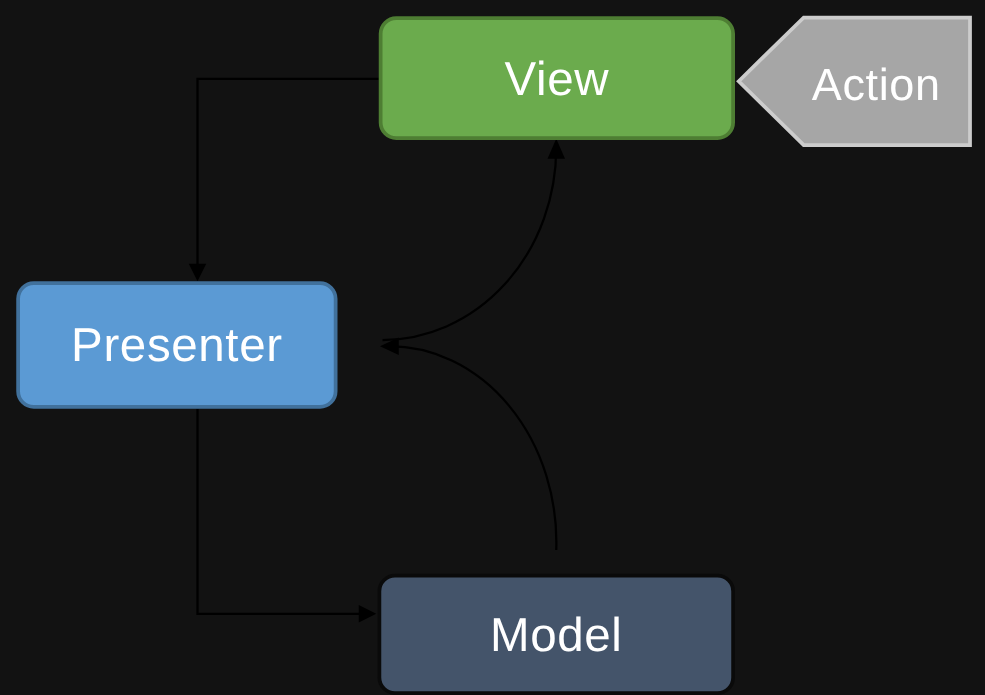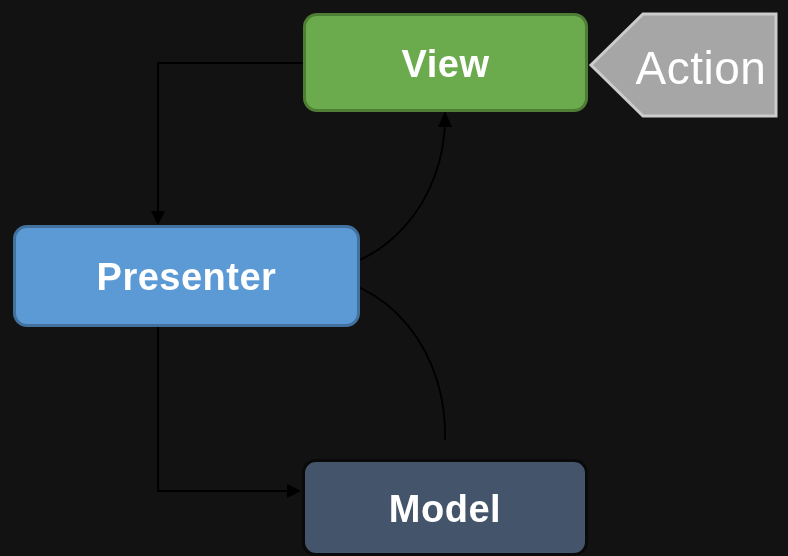--- a/index.html
+++ b/index.html
@@ -26,46 +26,46 @@
     box-sizing: border-box;
     border-style: solid;
     border-width: 3px;
     border-radius: 14px;
     display: flex;
     align-items: center;
     justify-content: center;
   }
   .node-label {
     font-size: 38px;
-    font-weight: 700;
+    font-weight: 400;
     letter-spacing: 0.5px;
     line-height: 1;
     padding-top: 2px;
   }
   .node-view      { left: 303px; top: 13px;  width: 285px; height: 99px; }
-  .node-presenter { left: 13px;  top: 225px; width: 347px; height: 102px; }
+  .node-presenter { left: 13px;  top: 225px; width: 257px; height: 102px; }
   .node-model     { left: 302px; top: 459px; width: 286px; height: 97px; }
   .action-shape-wrap {
     position: absolute;
     left: 0;
     top: 0;
     width: 788px;
     height: 556px;
     pointer-events: none;
   }
   .action-label {
     position: absolute;
     left: 625px;
     top: 14px;
     width: 152px;
     height: 105px;
     display: flex;
     align-items: center;
     justify-content: center;
-    font-size: 46px;
+    font-size: 36px;
     font-weight: 400;
     letter-spacing: 0.5px;
     padding-top: 2px;
     box-sizing: border-box;
   }
 </style>
 </head>
 <body>
 
 <div class="stage" style="background-color: rgb(18, 18, 18);">

